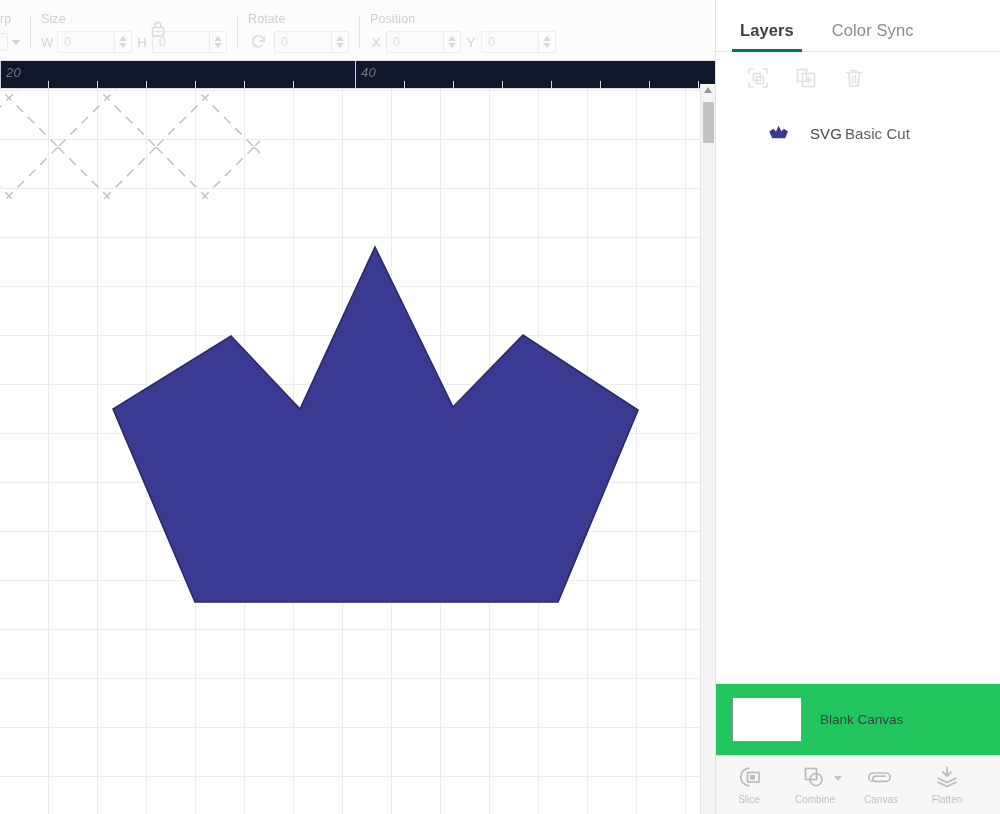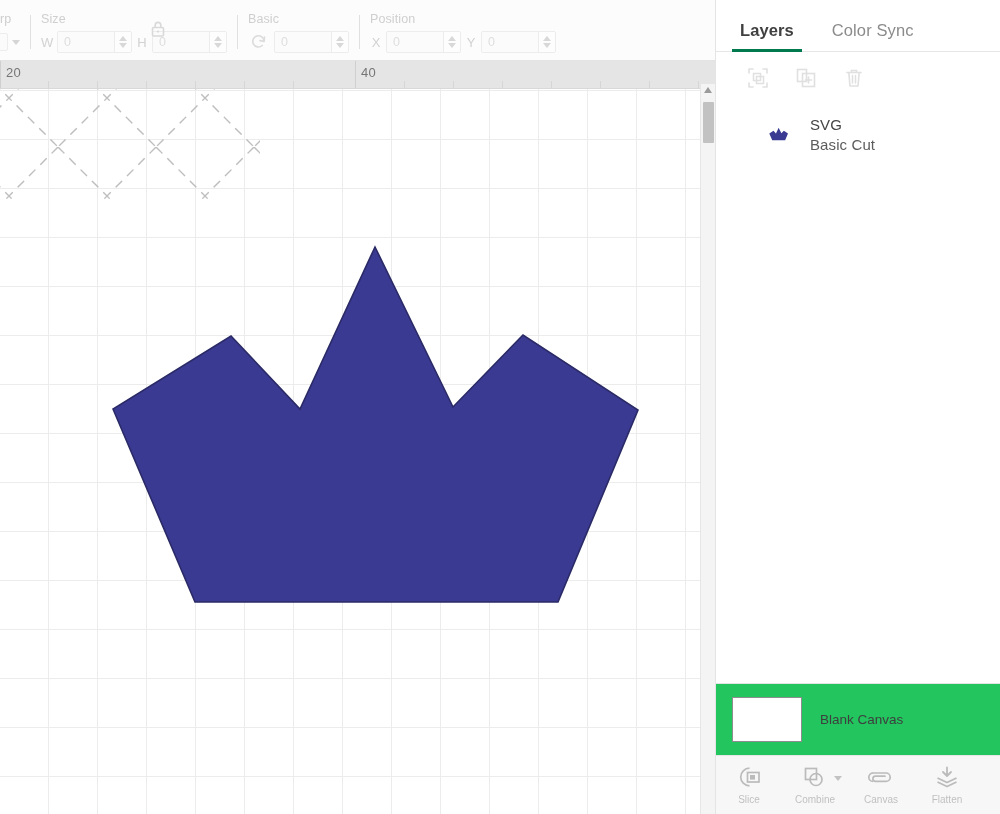--- a/index.html
+++ b/index.html
@@ -148,24 +148,25 @@
     display: flex;
     align-items: flex-end;
     height: 56px;
     padding-bottom: 18px;
   }
 
   
   #ruler {
     position: relative;
     height: 28px;
-    background: #e5e5e5;
+    background: #0f172a;
     border-bottom: 1px solid #d8d8d8;
     flex-shrink: 0;
     overflow: hidden;
+    font-style: italic;
   }
   .rl-major {
     position: absolute;
     top: 0;
     bottom: 0;
     border-left: 1px solid #cfcfcf;
   }
   .rl-num {
     position: absolute;
     top: 4px;
@@ -308,21 +309,21 @@
     padding: 6px 16px 6px 44px;
     cursor: pointer;
   }
   .layer-thumb {
     width: 36px; height: 34px;
     display: flex;
     align-items: center;
     justify-content: center;
     flex-shrink: 0;
   }
-  .layer-text { display: flex; flex-direction: column; gap: 3px; }
+  .layer-text { display: flex; flex-direction: row; gap: 3px; }
   .layer-title {
     font-size: 15px;
     color: #454545;
     letter-spacing: .1px;
   }
   .layer-sub {
     font-size: 15px;
     color: #5c5c5c;
     letter-spacing: .1px;
   }
@@ -430,21 +431,21 @@
         <svg width="16" height="18" viewBox="0 0 16 18">
           <rect x="2.5" y="7.5" width="11" height="8.5" rx="1.2" fill="none" stroke="#d9d9d9" stroke-width="1.6"></rect>
           <path d="M5.2 7.5 V5.2 a2.8 2.8 0 0 1 5.6 0 V7.5" fill="none" stroke="#d9d9d9" stroke-width="1.6"></path>
           <circle cx="8" cy="11.6" r="1.15" fill="#d9d9d9"></circle>
         </svg>
       </div>
 
       <div class="tb-sep"></div>
 
       <div class="tb-group">
-        <div class="tb-label">Basic</div>
+        <div class="tb-label">Rotate</div>
         <div class="tb-row">
           <svg width="22" height="20" viewBox="0 0 22 20">
             <path d="M16 9.2 a5.6 5.6 0 1 0 -1.8 4.3" fill="none" stroke="#dcdcdc" stroke-width="1.7" stroke-linecap="round"></path>
             <path d="M16.4 5.2 L16.1 9.4 L12.0 8.6" fill="none" stroke="#dcdcdc" stroke-width="1.7" stroke-linecap="round" stroke-linejoin="round"></path>
           </svg>
           <span class="spin">
             <input class="val" type="text" value="0" style="">
             <span class="arrows">
               <span class="ar-up"></span>
               <span class="ar-dn"></span>

